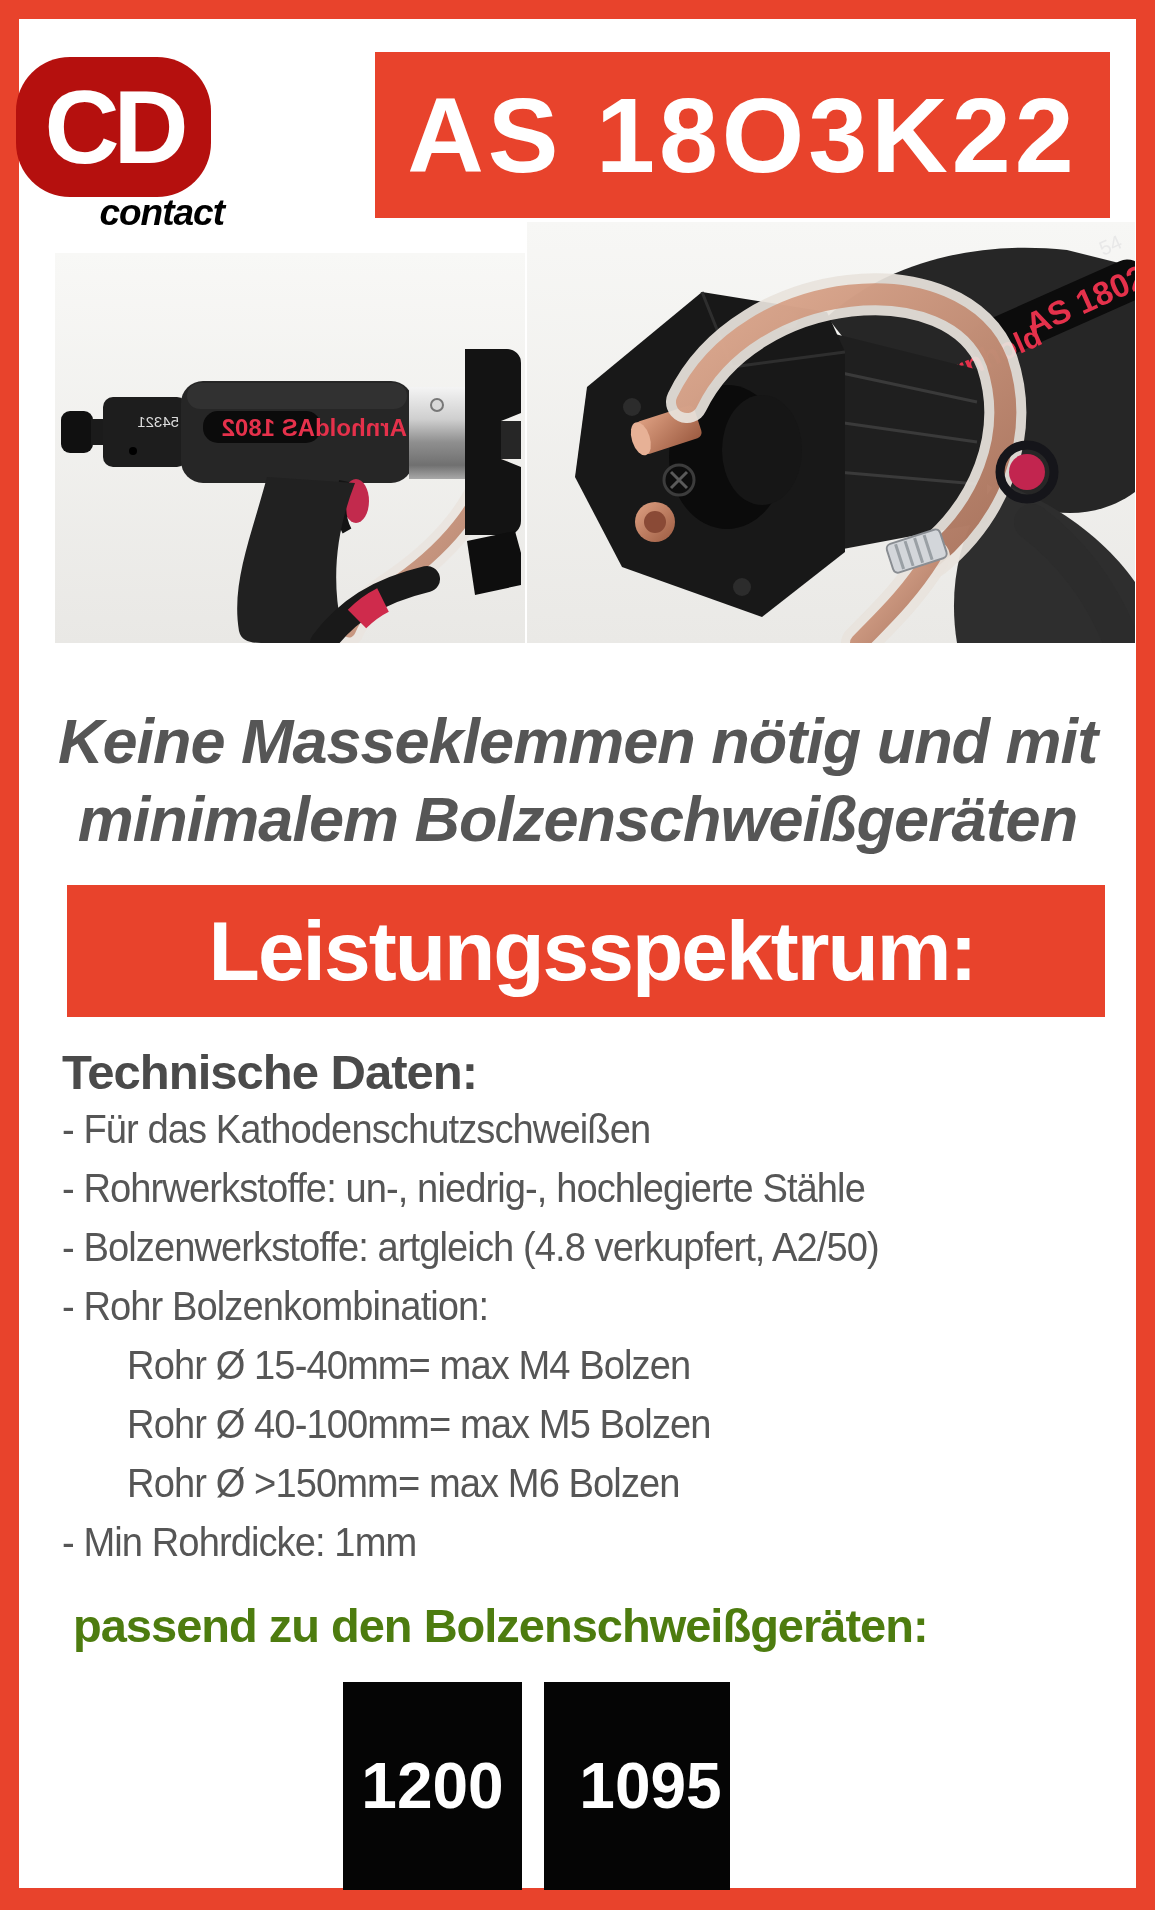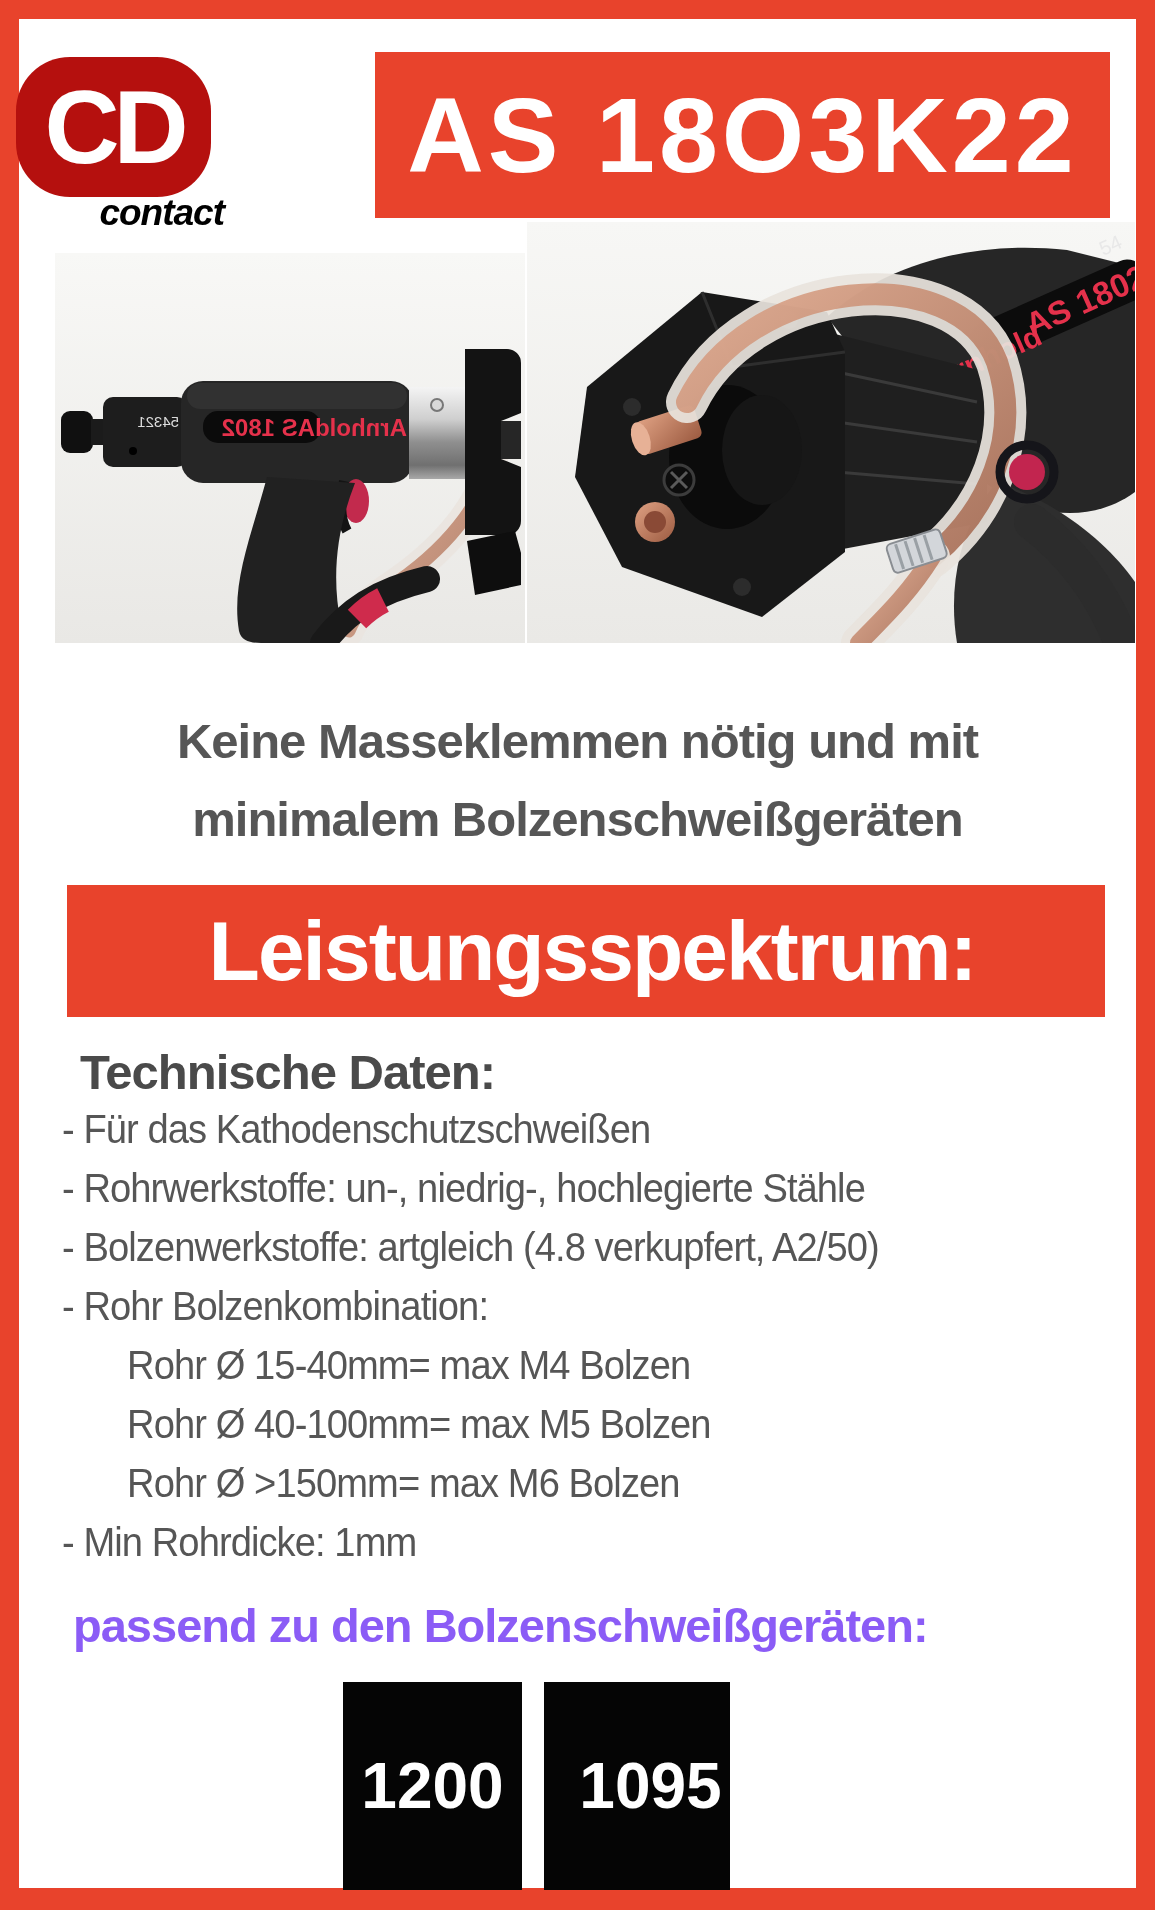--- a/index.html
+++ b/index.html
@@ -20,34 +20,34 @@
   .model-banner{position:absolute;left:375px;top:52px;width:735px;height:166px;background:#e8432c;
            display:flex;align-items:center;justify-content:center;color:#ffffff;
            font-weight:bold;font-size:106px;letter-spacing:4px;white-space:nowrap;}
 
   .photo{position:absolute;overflow:hidden;}
   .photo-left{left:55px;top:253px;width:470px;height:390px;}
   .photo-right{left:527px;top:222px;width:608px;height:421px;}
   .photo svg{display:block;width:100%;height:100%;}
 
   .headline{position:absolute;left:0;top:702px;width:1155px;text-align:center;
-           color:#565656;font-weight:bold;font-size:49px;line-height:78px;letter-spacing:-1px;}
+           color:#565656;font-weight:bold;font-size:63px;line-height:78px;letter-spacing:-1px;font-style:italic;}
 
   .section-banner{position:absolute;left:67px;top:885px;width:1026px;height:132px;background:#e8432c;
            display:flex;align-items:center;justify-content:center;color:#ffffff;
            font-weight:bold;font-size:84px;letter-spacing:-2px;white-space:nowrap;padding-left:12px;}
 
-  .tech-title{position:absolute;left:80px;top:1044px;color:#4a4a4a;font-weight:bold;
+  .tech-title{position:absolute;left:62px;top:1044px;color:#4a4a4a;font-weight:bold;
            font-size:49px;letter-spacing:-1px;}
   .tech-list{position:absolute;left:62px;top:1100px;width:1180px;color:#565656;
            font-size:41px;line-height:59px;letter-spacing:-1px;
            transform:scaleX(0.93);transform-origin:left top;white-space:nowrap;}
   .tech-list .indent{padding-left:70px;}
 
-  .fits-label{position:absolute;left:73px;top:1598px;color:#8b5cf6;font-weight:bold;
+  .fits-label{position:absolute;left:73px;top:1598px;color:#4d7c0f;font-weight:bold;
            font-size:47px;letter-spacing:-1px;white-space:nowrap;}
 
   .device-row{position:absolute;left:343px;top:1682px;display:flex;gap:22px;}
   .device-badge{height:208px;background:#050505;color:#ffffff;display:flex;align-items:center;
            justify-content:center;font-weight:bold;font-size:64px;}
   .device-badge.b1{width:179px;}
   .device-badge.b2{width:159px;padding-left:27px;}
 </style>
 </head>
 <body>

